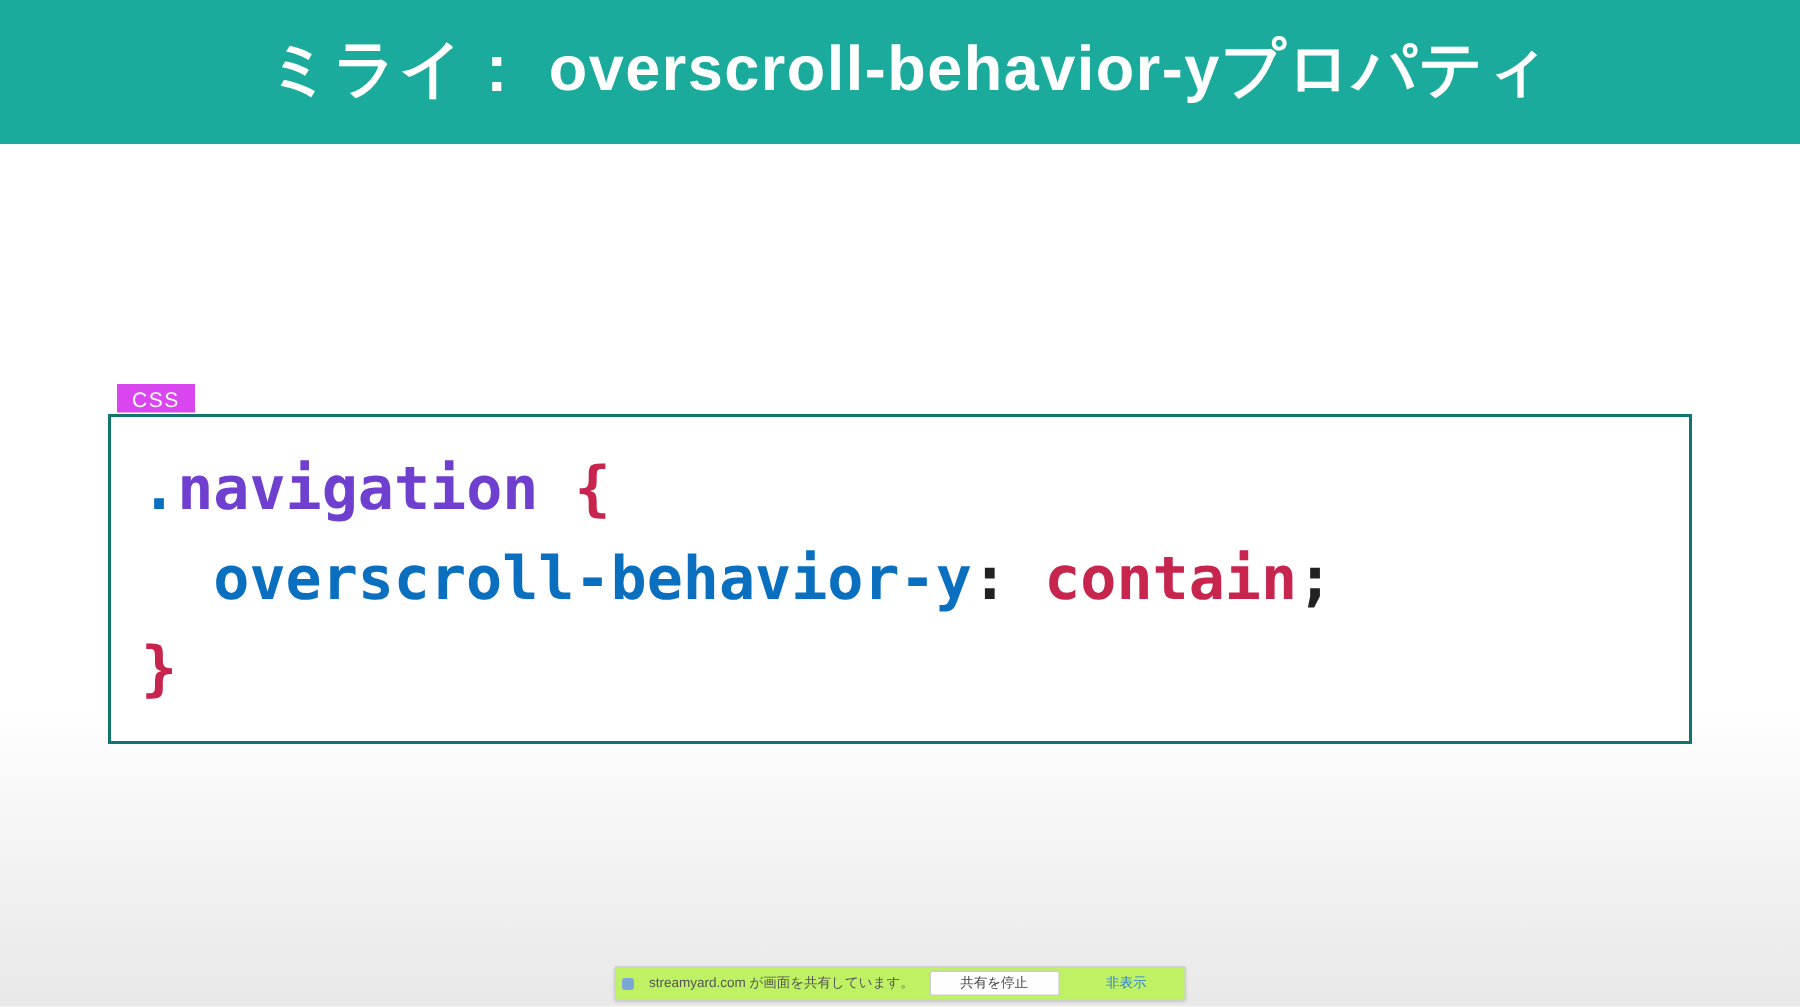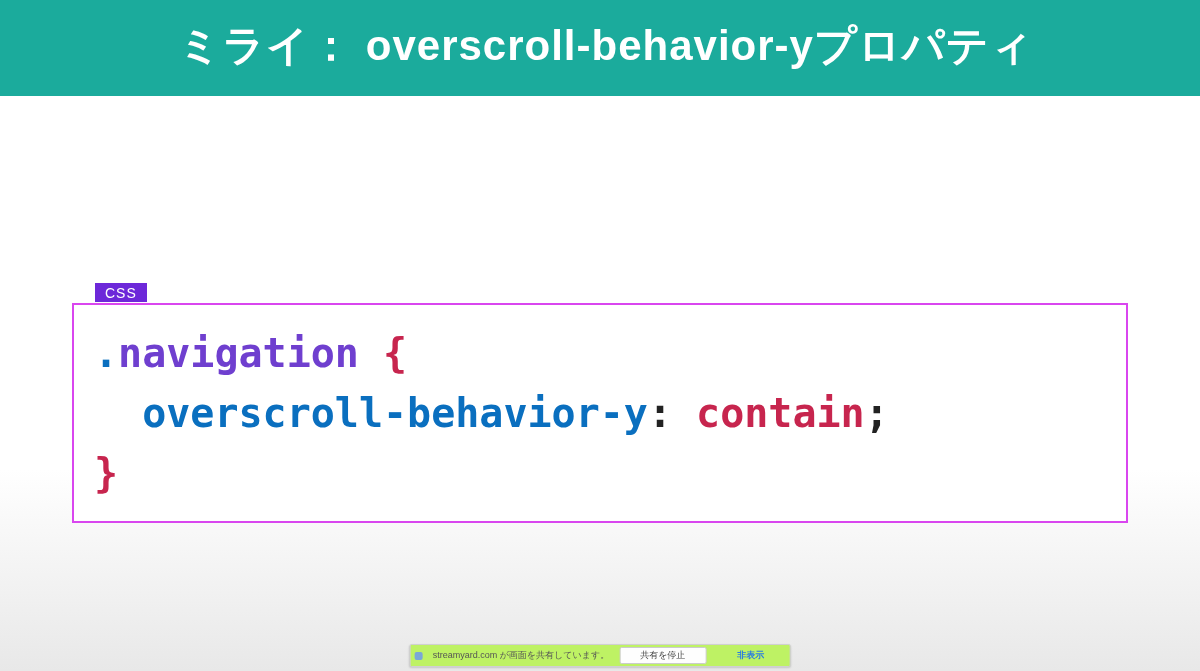--- a/index.html
+++ b/index.html
@@ -22,38 +22,37 @@
     }
     .content-area {
       padding: 180px 72px 0 72px;
     }
     .code-wrapper {
       position: relative;
     }
     .code-label {
       position: absolute;
       top: -20px;
-      left: 23px;
-      background: #6d28d9;
+      left: 6px;
+      background: #d946ef;
       color: #ffffff;
       padding: 2px 10px 1px 10px;
       font-size: 14px;
       font-family: sans-serif;
       letter-spacing: 1px;
     }
     .code-box {
-      border: 2px solid #d946ef;
+      border: 2px solid #0f766e;
       padding: 18px 20px 18px 20px;
       background: #ffffff;
       font-family: "Consolas", "Menlo", "Monaco", monospace;
       font-size: 40px;
       font-weight: 600;
       line-height: 1.5;
       white-space: pre;
-      margin-top: 27px;
     }
     .tok-punct-dot { color: #0a6fbf; }
     .tok-selector { color: #6f3fcf; }
     .tok-brace { color: #c7254e; }
     .tok-prop { color: #0a6fbf; }
     .tok-colon { color: #222222; }
     .tok-value { color: #c7254e; }
     .tok-semi { color: #222222; }
 
     .share-bar {
@@ -74,21 +73,21 @@
     }
     .share-bar .msg { white-space: nowrap; }
     .share-bar .btn {
       padding: 1px 20px;
       border: 1px solid #ccc;
       background: #fefefe;
       border-radius: 2px;
       white-space: nowrap;
     }
     .share-bar .btn.stop { color: #444; }
-    .share-bar .btn.hide { color: #2a7de1; border-color: transparent; background: transparent; font-weight: bold; }
+    .share-bar .btn.hide { color: #2a7de1; border-color: transparent; background: transparent; }
     .share-bar .favicon {
       width: 8px; height: 8px; background: #7aa7d8; border-radius: 2px;
     }
   </style>
 </head>
 <body>
 
 <div class="title-bar">ミライ： overscroll-behavior-yプロパティ</div>
 
 <div class="content-area">

